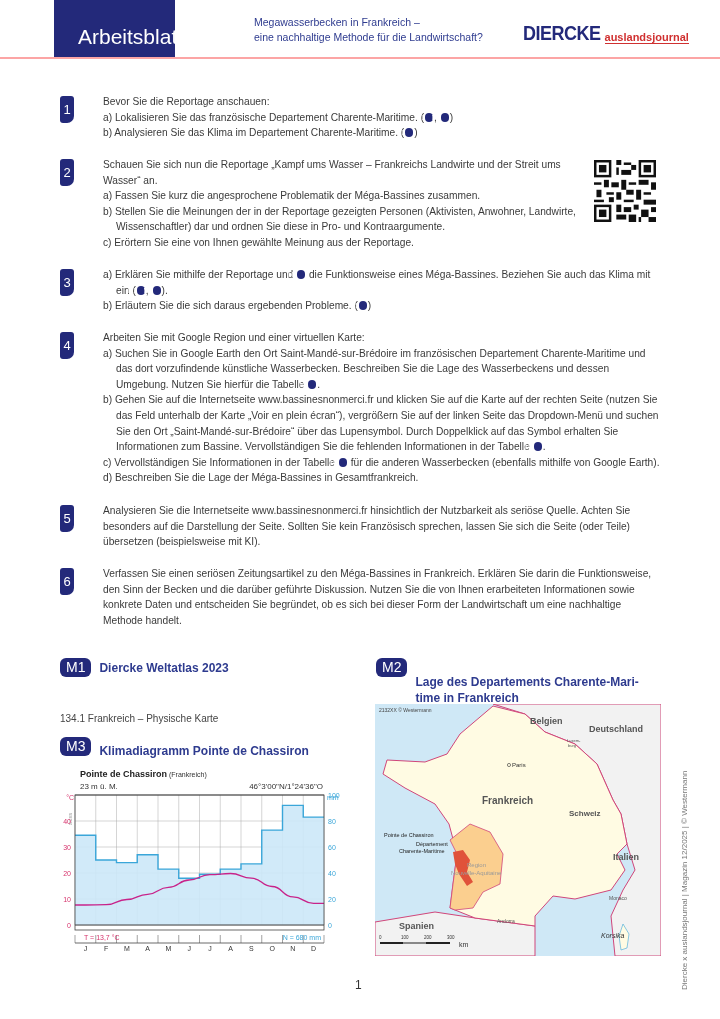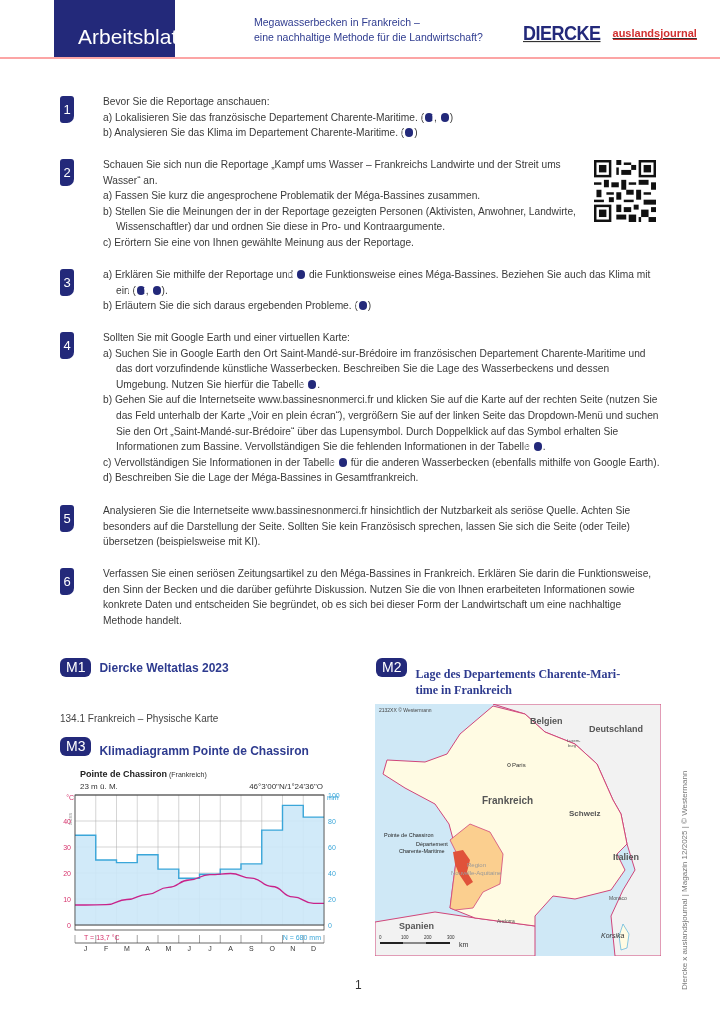--- a/index.html
+++ b/index.html
@@ -1,20 +1,20 @@
 <!DOCTYPE html>
 <html><head>
 <meta charset="utf-8">
 <style>
   html,body{margin:0;padding:0;background:#fff;}
   body{width:720px;height:1019px;position:relative;overflow:hidden;font-family:"Liberation Sans",sans-serif;color:#333;}
   .header{position:absolute;left:0;top:0;width:720px;height:57px;border-bottom:2px solid #fca5a5;}
   .hdr-box{position:absolute;left:54px;top:0;width:121px;height:57px;background:#23297a;color:#fff;font-size:21px;display:flex;align-items:flex-end;padding-left:24px;box-sizing:border-box;padding-bottom:8px;}
   .hdr-sub{position:absolute;left:254px;top:15px;font-size:10.5px;line-height:15px;color:#2e3b8f;}
-  .logo{position:absolute;left:523px;top:23px;display:flex;align-items:center;gap:12px;text-decoration:underline;}
+  .logo{position:absolute;left:523px;top:23px;display:flex;align-items:flex-end;gap:4px;}
   .logo-d{font-weight:bold;font-size:18px;color:#23297a;letter-spacing:-0.5px;transform:scaleY(1.15);font-family:"Liberation Sans",sans-serif;}
   .logo-x{font-size:11px;color:#d03030;font-weight:bold;border-bottom:1px solid #d03030;}
   .task{position:absolute;left:60px;width:600px;}
   .num{position:absolute;left:0;top:2px;width:14px;height:27px;background:#23297a;color:#fff;font-size:13px;border-radius:3px 3px 7px 3px;display:flex;align-items:center;justify-content:center;}
   .tbody{margin-left:43px;font-size:10.2px;line-height:15.6px;color:#3a3a3a;}
   .tbody p{margin:0;}
   .sub{padding-left:13px;text-indent:-13px;}
   .badge{display:inline-block;background:#23297a;color:#fff;font-size:6.5px;line-height:9px;padding:0 4px;border-radius:4px;vertical-align:1px;margin:0 1px;}
   .qr{position:absolute;left:594px;top:159px;width:62px;height:64px;}
   .mhead{position:absolute;display:flex;align-items:flex-start;gap:8px;}
@@ -110,21 +110,21 @@
   <div class="num">3</div>
   <div class="tbody">
     <p class="sub"><span>a) Erklären Sie mithilfe der Reportage und</span> <span class="badge">M4</span> <span>die Funktionsweise eines Méga-Bassines. Beziehen Sie auch das Klima mit ein (</span><span class="badge">M1</span>, <span class="badge">M3</span>).</p>
     <p class="sub"><span>b) Erläutern Sie die sich daraus ergebenden Probleme. (</span><span class="badge">M5</span>)</p>
   </div>
 </div>
 
 <div class="task" style="top:330px;">
   <div class="num">4</div>
   <div class="tbody">
-    <p>Sollten Sie mit Google Earth und einer virtuellen Karte:</p>
+    <p>Arbeiten Sie mit Google Region und einer virtuellen Karte:</p>
     <p class="sub"><span>a) Suchen Sie in Google Earth den Ort Saint-Mandé-sur-Brédoire im französischen Departement Charente-Maritime und das dort vorzufindende künstliche Wasserbecken. Beschreiben Sie die Lage des Wasserbeckens und dessen Umgebung. Nutzen Sie hierfür die Tabelle</span> <span class="badge">M6</span>.</p>
     <p class="sub"><span>b) Gehen Sie auf die Internetseite www.bassinesnonmerci.fr und klicken Sie auf die Karte auf der rechten Seite (nutzen Sie das Feld unterhalb der Karte „Voir en plein écran“), vergrößern Sie auf der linken Seite das Dropdown-Menü und suchen Sie den Ort „Saint-Mandé-sur-Brédoire“ über das Lupensymbol. Durch Doppelklick auf das Symbol erhalten Sie Informationen zum Bassine. Vervollständigen Sie die fehlenden Informationen in der Tabelle</span> <span class="badge">M6</span>.</p>
     <p class="sub"><span>c) Vervollständigen Sie Informationen in der Tabelle</span> <span class="badge">M6</span> <span>für die anderen Wasserbecken (ebenfalls mithilfe von Google Earth).</span></p>
     <p class="sub">d) Beschreiben Sie die Lage der Méga-Bassines in Gesamtfrankreich.</p>
   </div>
 </div>
 
 <div class="task" style="top:503px;">
   <div class="num">5</div>
   <div class="tbody">
@@ -140,21 +140,21 @@
 </div>
 
 <div class="mhead" style="left:60px;top:658px;">
   <span class="mbadge">M1</span>
   <span class="mtitle" style="margin-top:2px;text-align:center;">Diercke Weltatlas 2023</span>
 </div>
 <div class="small" style="left:60px;top:694px;">134.1 Frankreich – Physische Karte</div>
 
 <div class="mhead" style="left:376px;top:658px;">
   <span class="mbadge">M2</span>
-  <span class="mtitle" style="margin-top:8px;font-family:Liberation Serif, serif;">
+  <span class="mtitle" style="margin-top:16px;">
     <span>Lage des Departements Charente-Mari-</span><br>
     <span>time in Frankreich</span>
   </span>
 </div>
 
 <svg style="position:absolute;left:375px;top:704px;" width="286" height="252" viewBox="0 0 286 252">
   <rect width="286" height="252" fill="#cfe8f6"></rect>
   <path d="M118 0 L286 0 L286 252 L240 252 L236 212 L248 186 L260 166 L252 140 L246 110 L238 96 L222 60 L200 40 L170 28 L150 10 Z" fill="#f2f2f2" stroke="#d0467a" stroke-width="1"></path>
   <path d="M0 218 L60 208 L100 214 L160 222 L160 252 L0 252 Z" fill="#f2f2f2" stroke="#d0467a" stroke-width="1"></path>
   <path d="M118 2 L150 10 L170 28 L200 40 L222 60 L238 96 L246 110 L252 140 L242 150 L250 166 L236 186 L200 195 L178 192 L160 212 L160 222 L100 214 L75 204 L78 180 L82 150 L74 120 L60 100 L30 84 L8 70 L12 56 L50 58 L72 50 L85 30 Z" fill="#fffbe3" stroke="#d0467a" stroke-width="1"></path>

